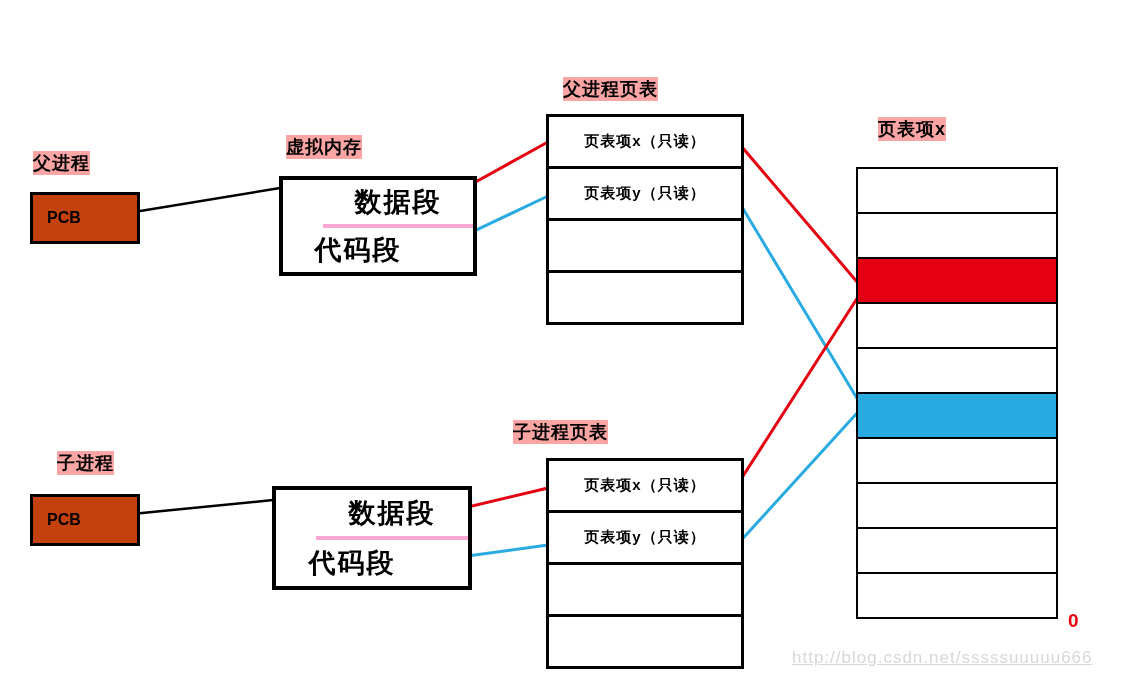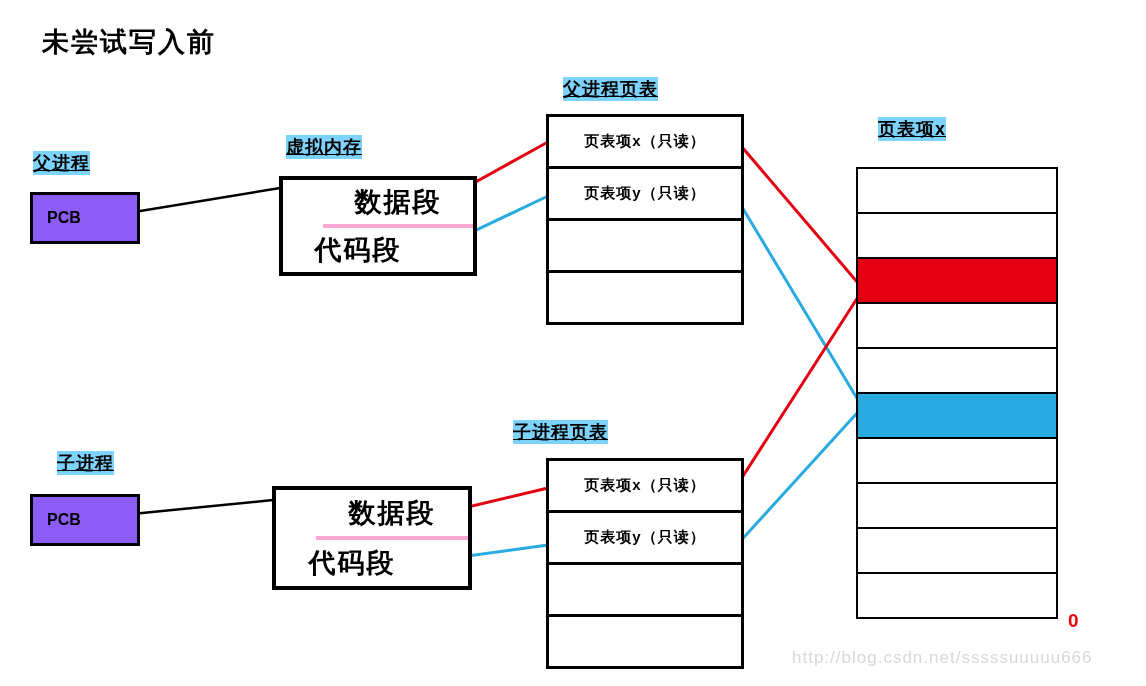--- a/index.html
+++ b/index.html
@@ -1,22 +1,22 @@
 <!DOCTYPE html>
 <html style="--red: #e50011; --blue: #29abe2; --wm: #d8d8d8;"><head>
 <meta charset="utf-8">
 <style>
   html,body{margin:0;padding:0;background:#ffffff;}
   #canvas{position:relative;width:1146px;height:686px;background:#fff;
           font-family:"Liberation Sans","DejaVu Sans",sans-serif;color:#000;overflow:hidden;}
   #wires{position:absolute;left:0;top:0;z-index:0;}
   .abs{position:absolute;z-index:1;}
   .title{font-size:27px;font-weight:bold;letter-spacing:2px;}
-  .lbl{font-size:18px;font-weight:bold;letter-spacing:1px;background:#7dd3fc;text-decoration:underline;}
-  .pcb-box{width:90px;height:46px;border:3px solid #000;background:#8b5cf6;
+  .lbl{font-size:18px;font-weight:bold;letter-spacing:1px;background:#fca5a5;}
+  .pcb-box{width:90px;height:46px;border:3px solid #000;background:#c2410c;
            display:flex;align-items:center;padding-left:14px;
            font-weight:bold;font-size:16px;}
   .vm-box{border:4px solid #000;background:#fff;}
   .vm-row{display:flex;align-items:center;justify-content:center;
           font-weight:bold;font-size:27px;letter-spacing:2px;}
   .vm-row.first{border-bottom:4px solid #f9a8d4;margin-left:40px;}
   .vm-row.p{height:44px;width:150px;}
   .vm-row.c{height:46px;width:152px;}
   .pt-box{border:3px solid #000;background:#fff;width:192px;}
   .pt-row{height:49px;display:flex;align-items:center;justify-content:center;
@@ -44,21 +44,20 @@
     <line class="line-blue" x1="432" y1="251" x2="548" y2="196"></line>
     <line class="line-red" x1="736" y1="140" x2="858" y2="283"></line>
     <line class="line-blue" x1="736" y1="197" x2="858" y2="400"></line>
     <line class="line-black" x1="122" y1="515" x2="273" y2="500"></line>
     <line class="line-red" x1="430" y1="516" x2="548" y2="488"></line>
     <line class="line-blue" x1="430" y1="561" x2="548" y2="545"></line>
     <line class="line-red" x1="736" y1="487" x2="858" y2="297"></line>
     <line class="line-blue" x1="736" y1="546" x2="858" y2="412"></line>
   </svg>
 
-  <div class="abs title" style="left:42px;top:24px;">未尝试写入前</div>
 
   <div class="abs lbl" style="left:33px;top:151px;">父进程</div>
   <div class="abs pcb-box" style="left:30px;top:192px;">
     <span>PCB</span>
   </div>
 
   <div class="abs lbl" style="left:286px;top:135px;text-align:right;">虚拟内存</div>
   <div class="abs vm-box" style="left:279px;top:176px;">
     <div class="vm-row p first">数据段</div>
     <div class="vm-row p">代码段</div>
@@ -98,15 +97,15 @@
   </div>
 
   <div class="abs lbl" style="left:513px;top:420px;">子进程页表</div>
   <div class="abs pt-box" style="left:546px;top:458px;">
     <div class="pt-row">页表项x（只读）</div>
     <div class="pt-row">页表项y（只读）</div>
     <div class="pt-row"></div>
     <div class="pt-row"></div>
   </div>
 
-  <div class="abs watermark" style="left:792px;top:648px;">http://blog.csdn.net/sssssuuuuu666</div>
+  <div class="abs watermark" style="left:792px;top:648px;text-decoration:underline;">http://blog.csdn.net/sssssuuuuu666</div>
 
 </div>
 
 </body></html>

